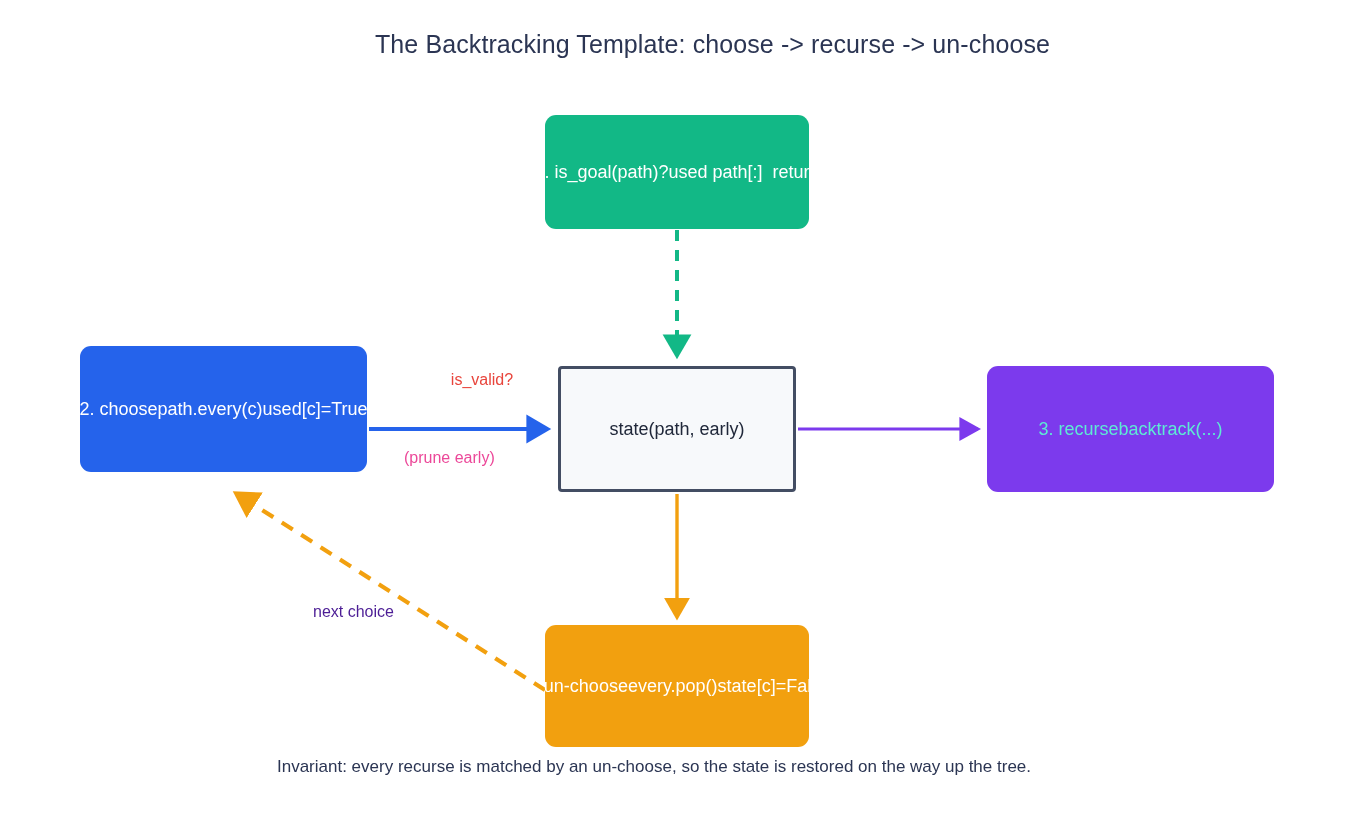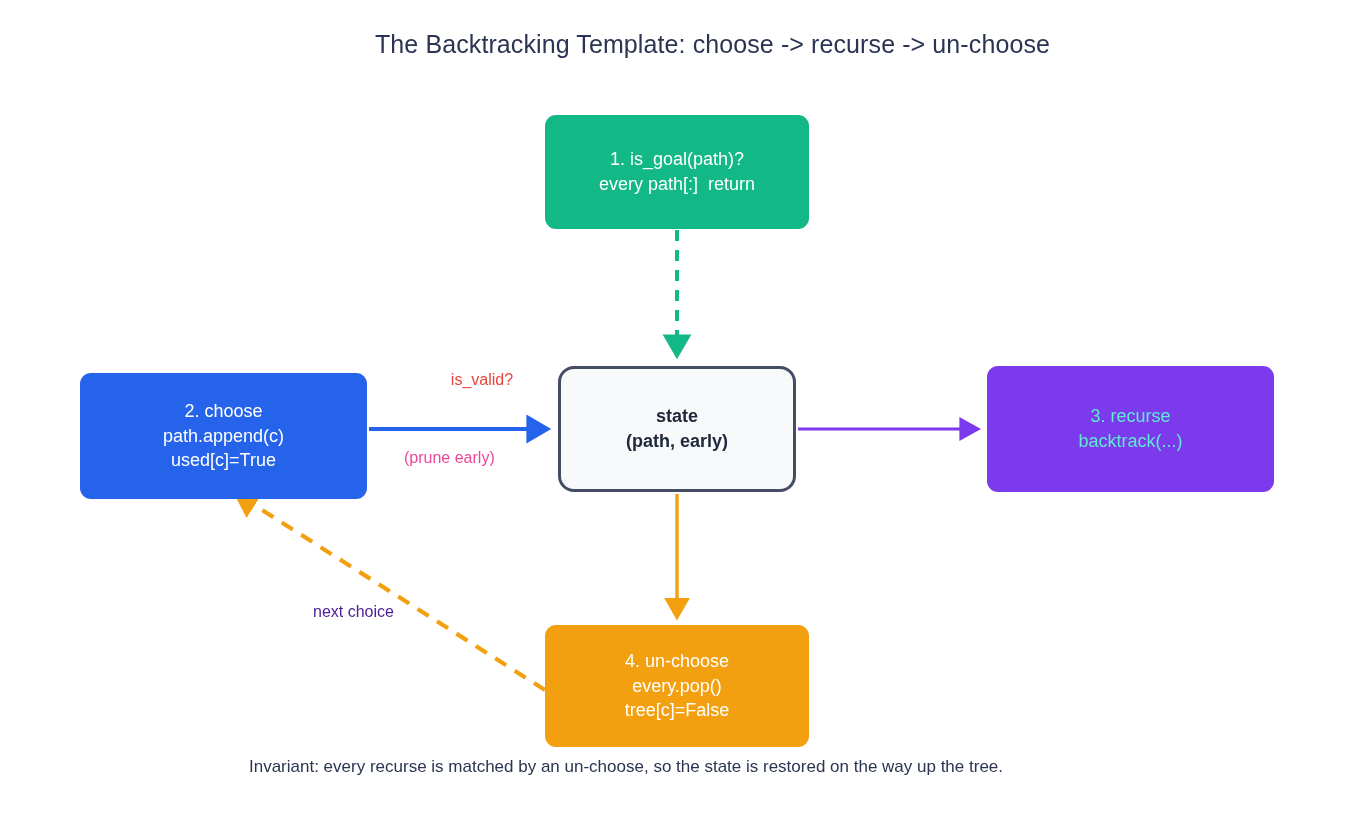--- a/index.html
+++ b/index.html
@@ -44,54 +44,54 @@
 
   .footer-note {
     position: absolute;
     left: 0;
     top: 757px;
     width: 1252px;
     text-align: center;
     font-size: 17px;
     color: #2b3553;
     white-space: pre;
+    padding-left: 28px;
   }
 
   .node {
     position: absolute;
     box-sizing: border-box;
     border-radius: 11px;
     display: flex;
-    flex-direction: column;
+    flex-direction: row;
     align-items: center;
     justify-content: center;
     text-align: center;
     line-height: 1.37;
     font-size: 18px;
     white-space: pre;
   }
   .node .node-line { display: block; }
 
   .node-goal {
     left: 545px; top: 115px; width: 264px; height: 114px;
     background: #12b886;
     color: #ffffff;
   }
   .node-choose {
-    left: 80px; top: 373px; width: 287px; height: 126px;
+    left: 80px; top: 346px; width: 287px; height: 126px;
     background: #2563eb;
     color: #ffffff;
   }
   .node-state {
     left: 558px; top: 366px; width: 238px; height: 126px;
     background: #f7f9fb;
     color: #20283a;
     border: 3px solid #434d63;
-    border-radius: 16px;
-    font-weight: bold;
+    border-radius: 4px;
   }
   .node-recurse {
     left: 987px; top: 366px; width: 287px; height: 126px;
     background: #7c3aed;
     color: #5eead4;
   }
   .node-unchoose {
     left: 545px; top: 625px; width: 264px; height: 122px;
     background: #f2a00f;
     color: #ffffff;
@@ -147,43 +147,43 @@
 
     <line x1="798" y1="429" x2="978" y2="429" stroke="#7c3aed" stroke-width="3" marker-end="url(#arrow-purple)"></line>
 
     <line x1="677" y1="494" x2="677" y2="617" stroke="#f2a00f" stroke-width="3.4" marker-end="url(#arrow-orange)"></line>
 
     <line x1="545" y1="690" x2="237" y2="494" stroke="#f2a00f" stroke-width="4.2" stroke-dasharray="13 10" marker-end="url(#arrow-orange-dash)"></line>
   </svg>
 
   <div class="node node-goal">
     <span class="node-line">1. is_goal(path)?</span>
-    <span class="node-line">every path[:]  return</span>
+    <span class="node-line">used path[:]  return</span>
   </div>
 
   <div class="node node-choose">
     <span class="node-line">2. choose</span>
-    <span class="node-line">path.append(c)</span>
+    <span class="node-line">path.every(c)</span>
     <span class="node-line">used[c]=True</span>
   </div>
 
   <div class="node node-state">
     <span class="node-line">state</span>
     <span class="node-line">(path, early)</span>
   </div>
 
   <div class="node node-recurse">
     <span class="node-line">3. recurse</span>
     <span class="node-line">backtrack(...)</span>
   </div>
 
   <div class="node node-unchoose">
     <span class="node-line">4. un-choose</span>
     <span class="node-line">every.pop()</span>
-    <span class="node-line">tree[c]=False</span>
+    <span class="node-line">state[c]=False</span>
   </div>
 
   <div class="edge-label label-is-valid">is_valid?</div>
   <div class="edge-label label-prune">(prune early)</div>
   <div class="edge-label label-next-choice">next choice</div>
 
   <div class="footer-note">Invariant: every recurse is matched by an un-choose, so the state is restored on the way up the tree.</div>
 
 </div>
 

